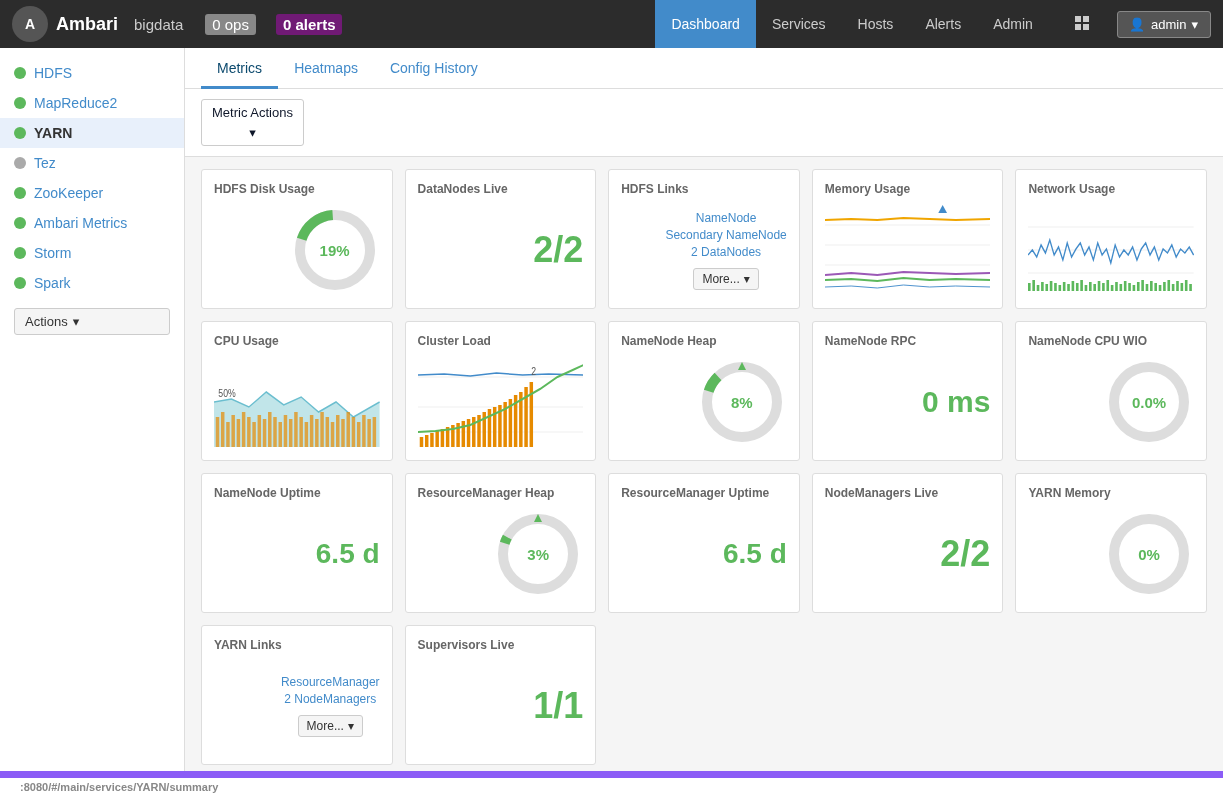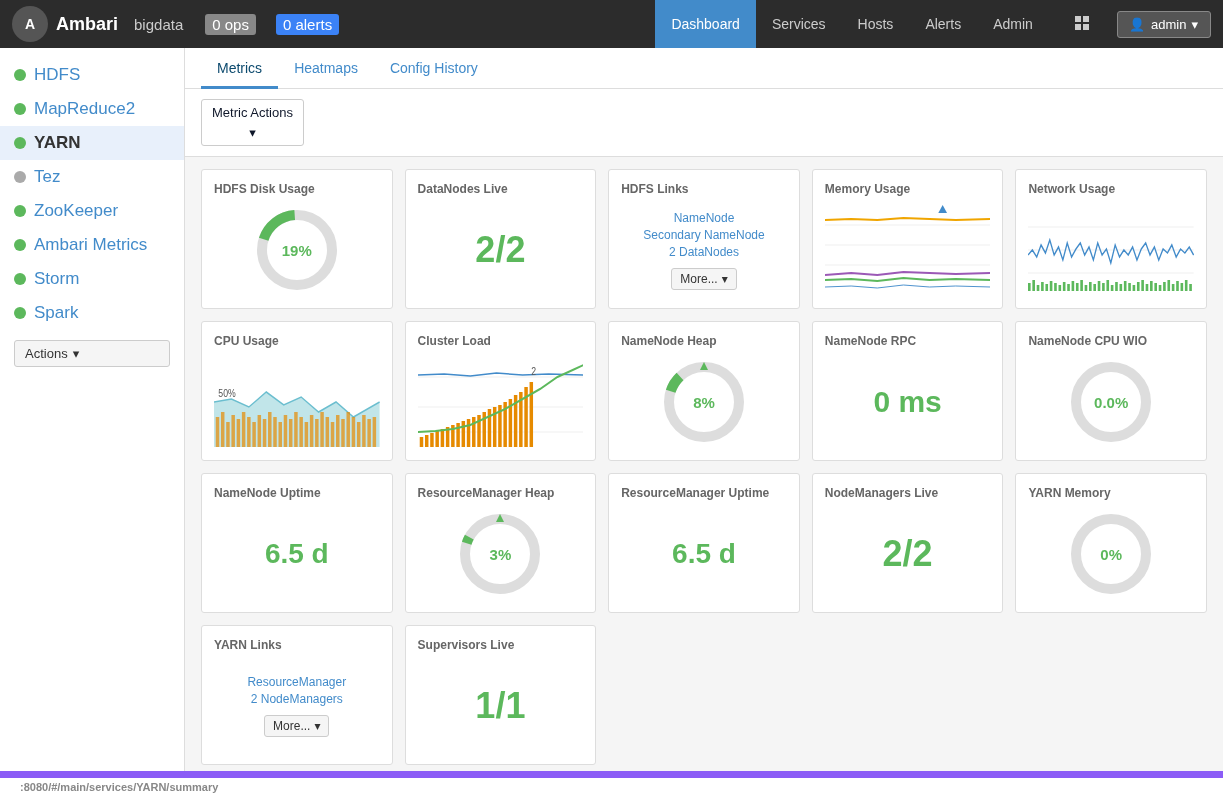--- a/index.html
+++ b/index.html
@@ -34,21 +34,21 @@
       color: #ccc; font-size: 15px; margin-right: 6px;
     }
     .badge {
       background: #888;
       color: #fff;
       border-radius: 3px;
       padding: 2px 7px;
       font-size: 15px;
       margin-right: 4px;
     }
-    .badge-alert { background: #3b82f6; }
+    .badge-alert { background: #701a75; font-weight: bold; }
     .nav-spacer { flex: 1; }
     .nav-tabs-top {
       display: flex; align-items: center; gap: 0;
     }
     .nav-tab {
       color: #ccc;
       padding: 0 16px;
       height: 48px;
       display: flex; align-items: center;
       cursor: pointer;
@@ -86,21 +86,21 @@
       border-right: 1px solid #ddd;
       padding: 10px 0;
       overflow-y: auto;
       flex-shrink: 0;
     }
     .sidebar-item {
       display: flex; align-items: center;
       padding: 7px 14px;
       cursor: pointer;
       gap: 8px;
-      font-size: 17px;
+      font-size: 14px;
       color: #428bca;
     }
     .sidebar-item.active { background: #e8f0fb; font-weight: bold; color: #333; }
     .sidebar-item .status-dot {
       width: 12px; height: 12px;
       border-radius: 50%;
       flex-shrink: 0;
     }
     .dot-green { background: #5cb85c; }
     .dot-gray { background: #aaa; }
@@ -187,21 +187,21 @@
     .metric-card-title {
       font-size: 12px;
       color: #666;
       margin-bottom: 8px;
       font-weight: bold;
     }
     .metric-card-body {
       flex: 1;
       display: flex;
       align-items: center;
-      justify-content: center;
+      justify-content: flex-end;
     }
     .metric-value-large {
       font-size: 36px;
       color: #5cb85c;
       font-weight: bold;
     }
     .metric-value-medium {
       font-size: 28px;
       color: #5cb85c;
       font-weight: bold;

